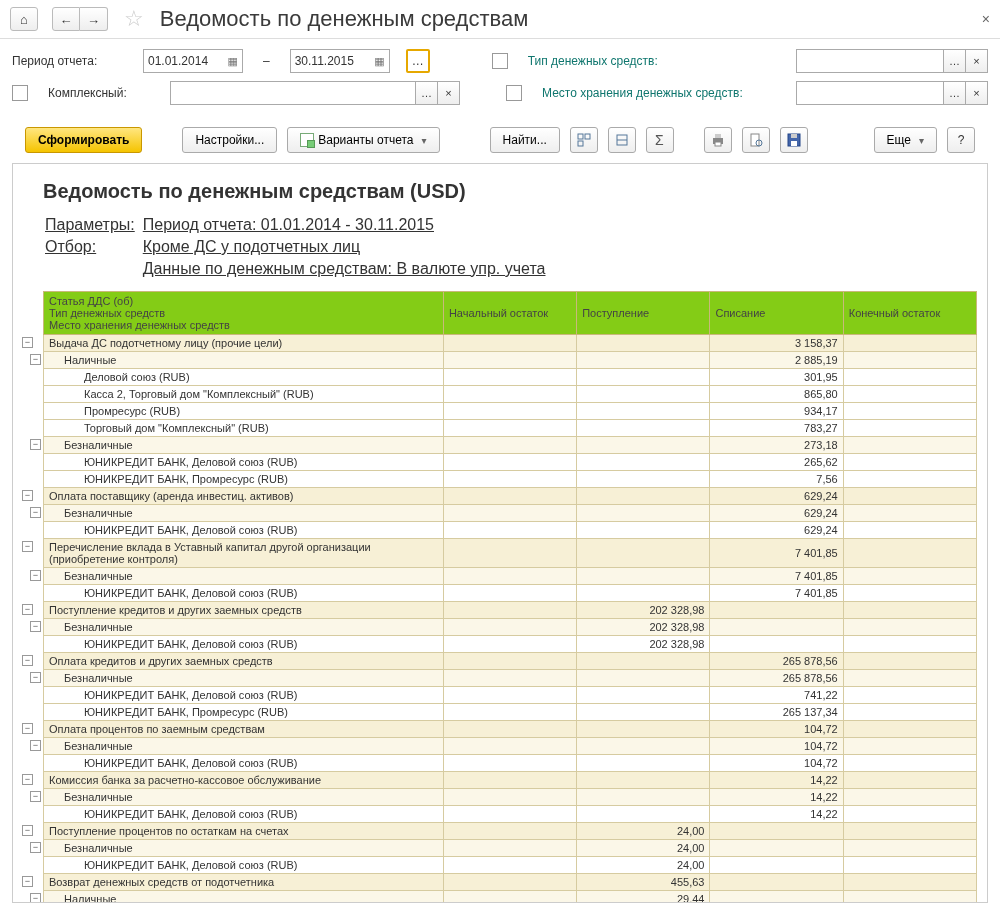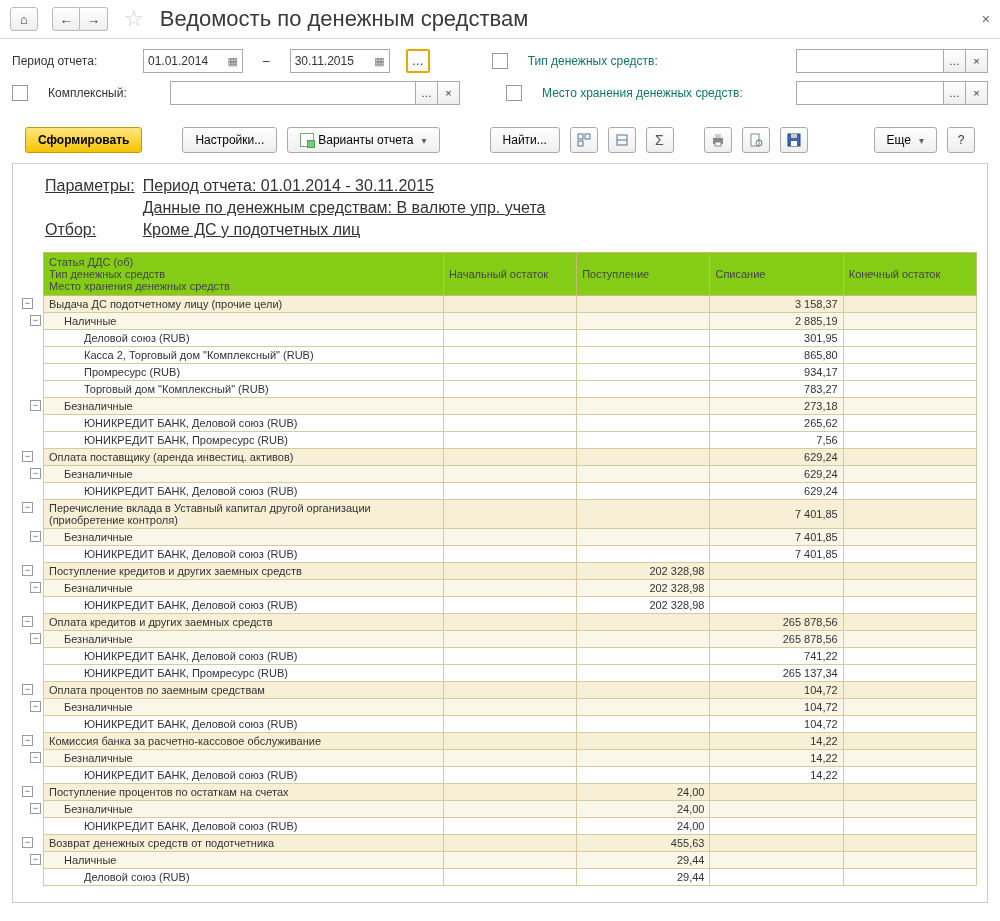--- a/index.html
+++ b/index.html
@@ -160,33 +160,34 @@
       </svg>
     </div>
   <span class="spacer"></span>
   <button class="btn btn-dropdown">Еще</button>
   <div class="icon-btn">?</div>
 </div>
 
 <div class="report-area">
   <div class="report-inner">
 
+    <div class="report-title">Ведомость по денежным средствам (USD)</div>
     <table class="params">
       <tbody>
           <tr>
             <td class="plab">Параметры:</td>
             <td>Период отчета: 01.01.2014 - 30.11.2015</td>
           </tr>
       <tr>
+            <td class="plab">Отбор:</td>
+            <td>Кроме ДС у подотчетных лиц</td>
+          </tr>
+      <tr>
             <td></td>
             <td>Данные по денежным средствам: В валюте упр. учета</td>
-          </tr>
-      <tr>
-            <td class="plab">Отбор:</td>
-            <td>Кроме ДС у подотчетных лиц</td>
           </tr>
     </tbody>
       </table>
 
     <table class="data-table">
       <thead>
         <tr class="header-box">
           <th class="boxed" rowspan="3" style="width:42%;position:relative">
             <div>Статья ДДС (об)</div>
             <div>Тип денежных средств</div>

